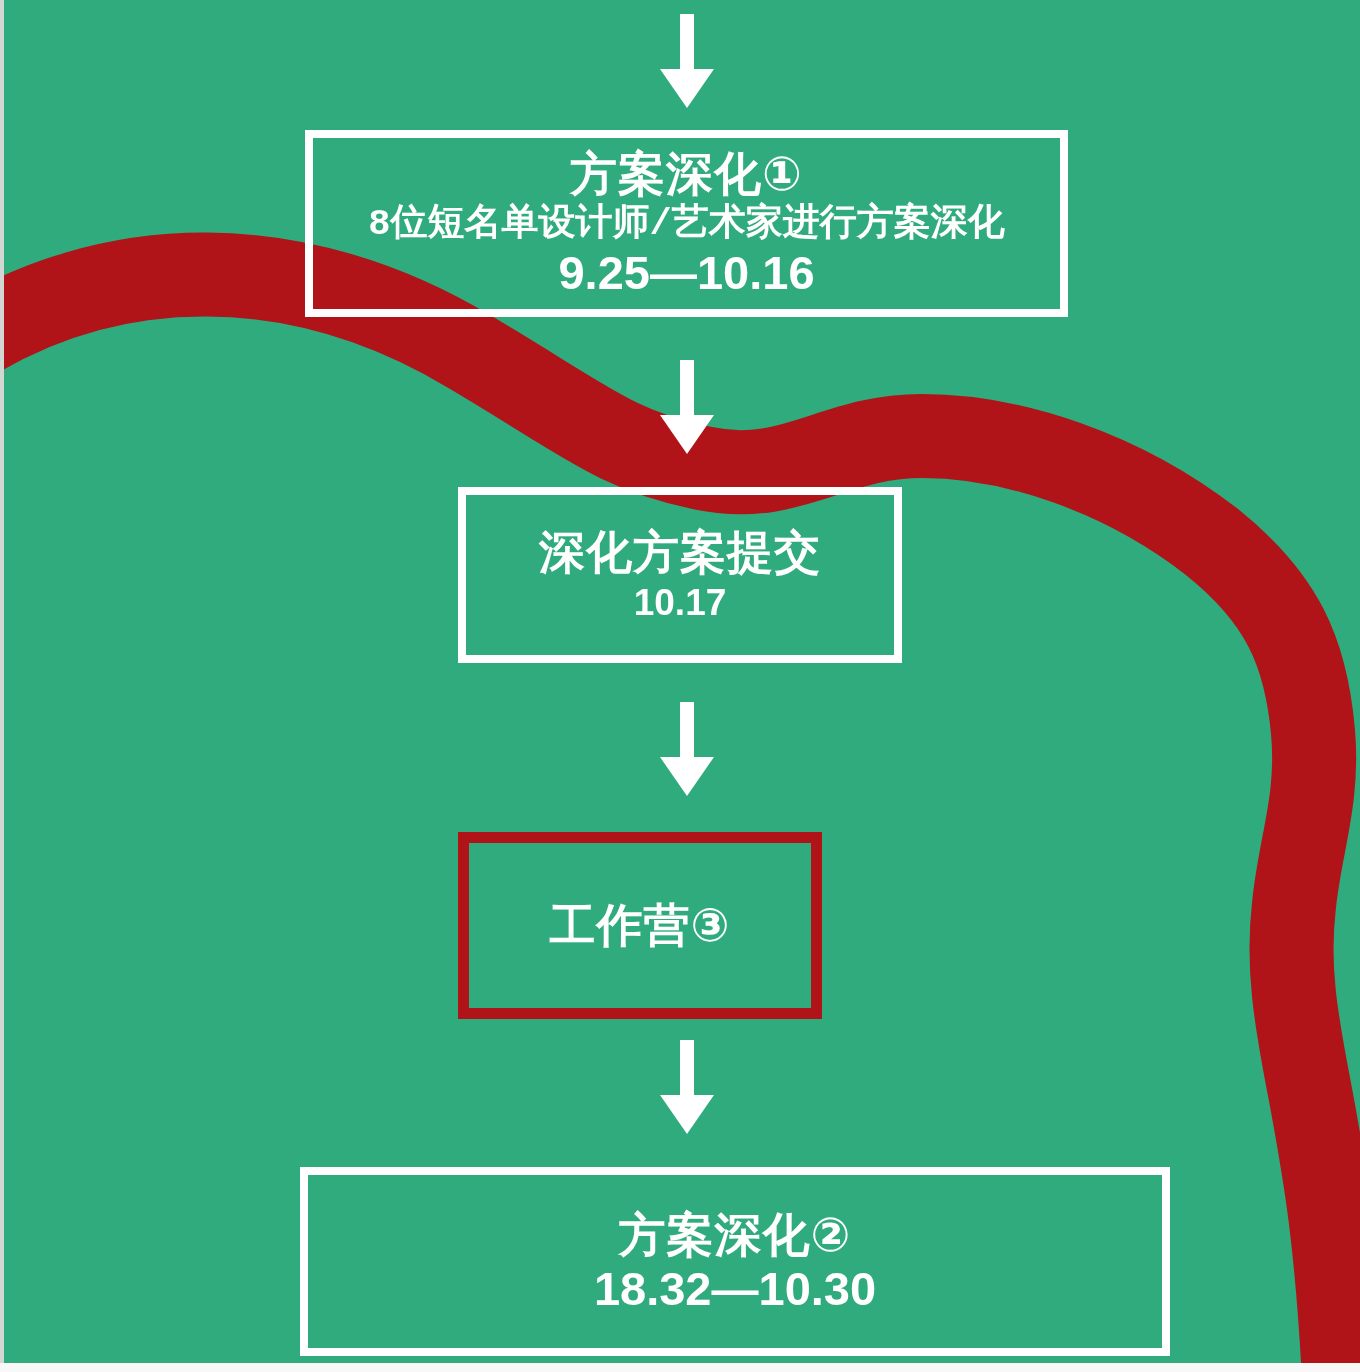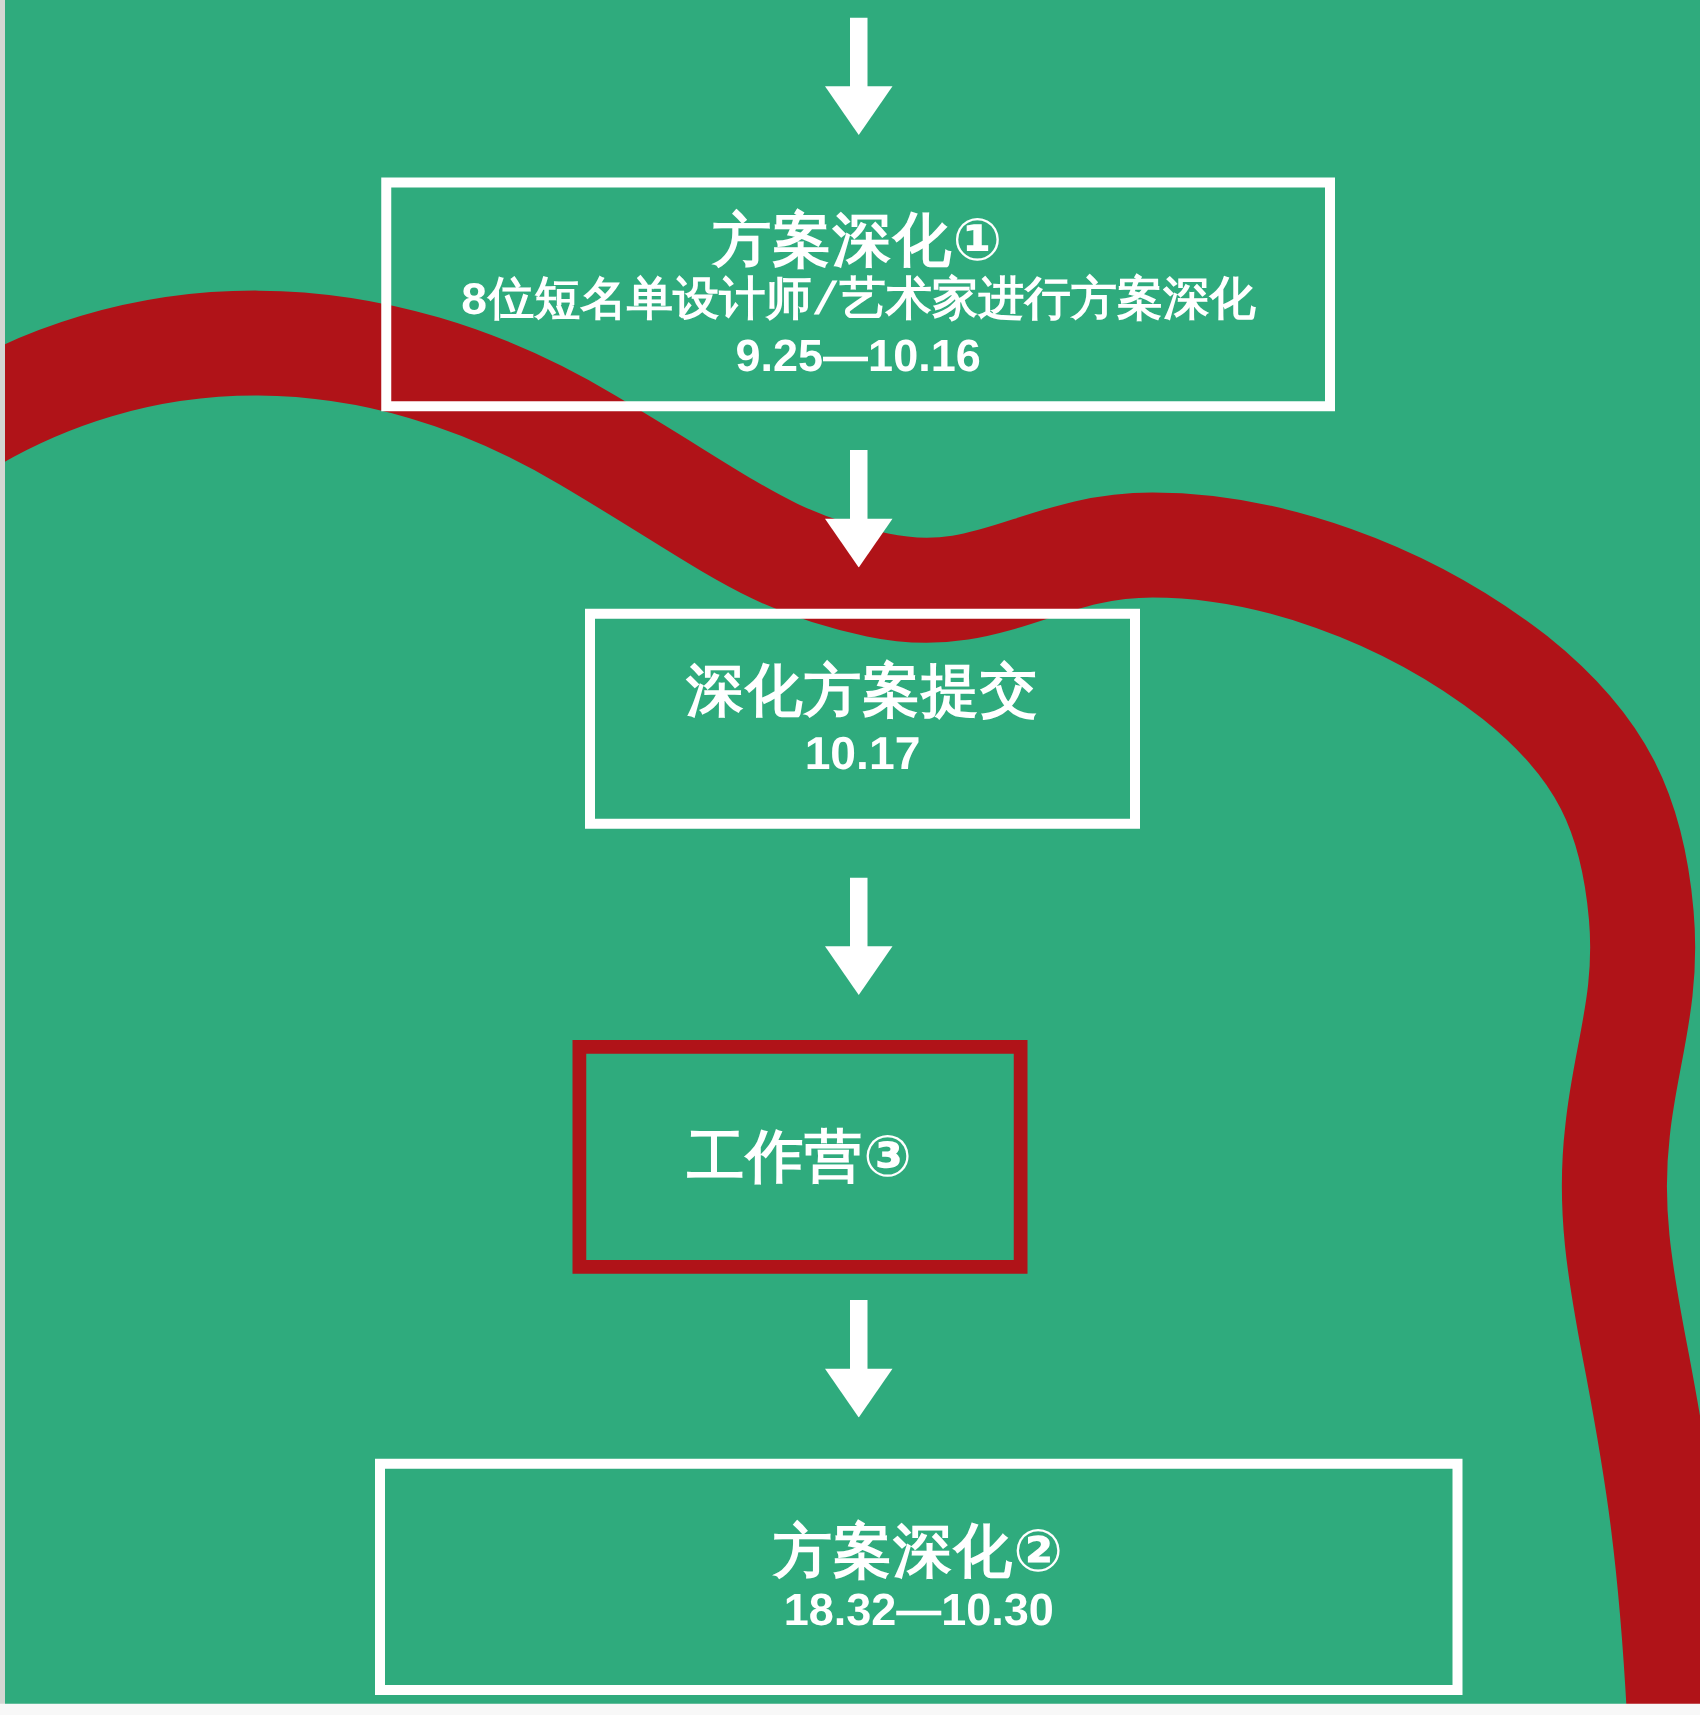--- a/index.html
+++ b/index.html
@@ -44,24 +44,24 @@
     flex-direction: column;
     align-items: center;
     justify-content: center;
     text-align: center;
     color: var(--white);
     font-weight: 800;
     line-height: 1.06;
   }
   .flow-box .title   { font-size: 47px; letter-spacing: 1px; }
   .flow-box .subtitle{ font-size: 37px; margin-top: 6px; font-family: Liberation Mono, monospace; }
-  .flow-box .date    { font-size: 36px; margin-top: 4px; }
+  .flow-box .date    { font-size: 47px; margin-top: 4px; }
 
-  .box-1 { left: 305px; top: 142px;  width: 763px; height: 187px; }
-  .box-2 { left: 468px; top: 487px;  width: 444px; height: 176px; }
+  .box-1 { left: 305px; top: 130px;  width: 763px; height: 187px; }
+  .box-2 { left: 458px; top: 487px;  width: 444px; height: 176px; }
   .box-2 .title { font-size: 46px; }
   .box-2 .date  { font-size: 37px; margin-top: 6px; }
   .box-3 { left: 458px; top: 832px;  width: 364px; height: 187px; border: 11px solid var(--red); }
   .box-3 .title { font-size: 46px; }
   .box-3 .date  { font-size: 40px; margin-top: 8px; }
   .box-4 { left: 300px; top: 1167px; width: 870px; height: 189px; }
 
   
   .down-arrow {
     position: absolute;

